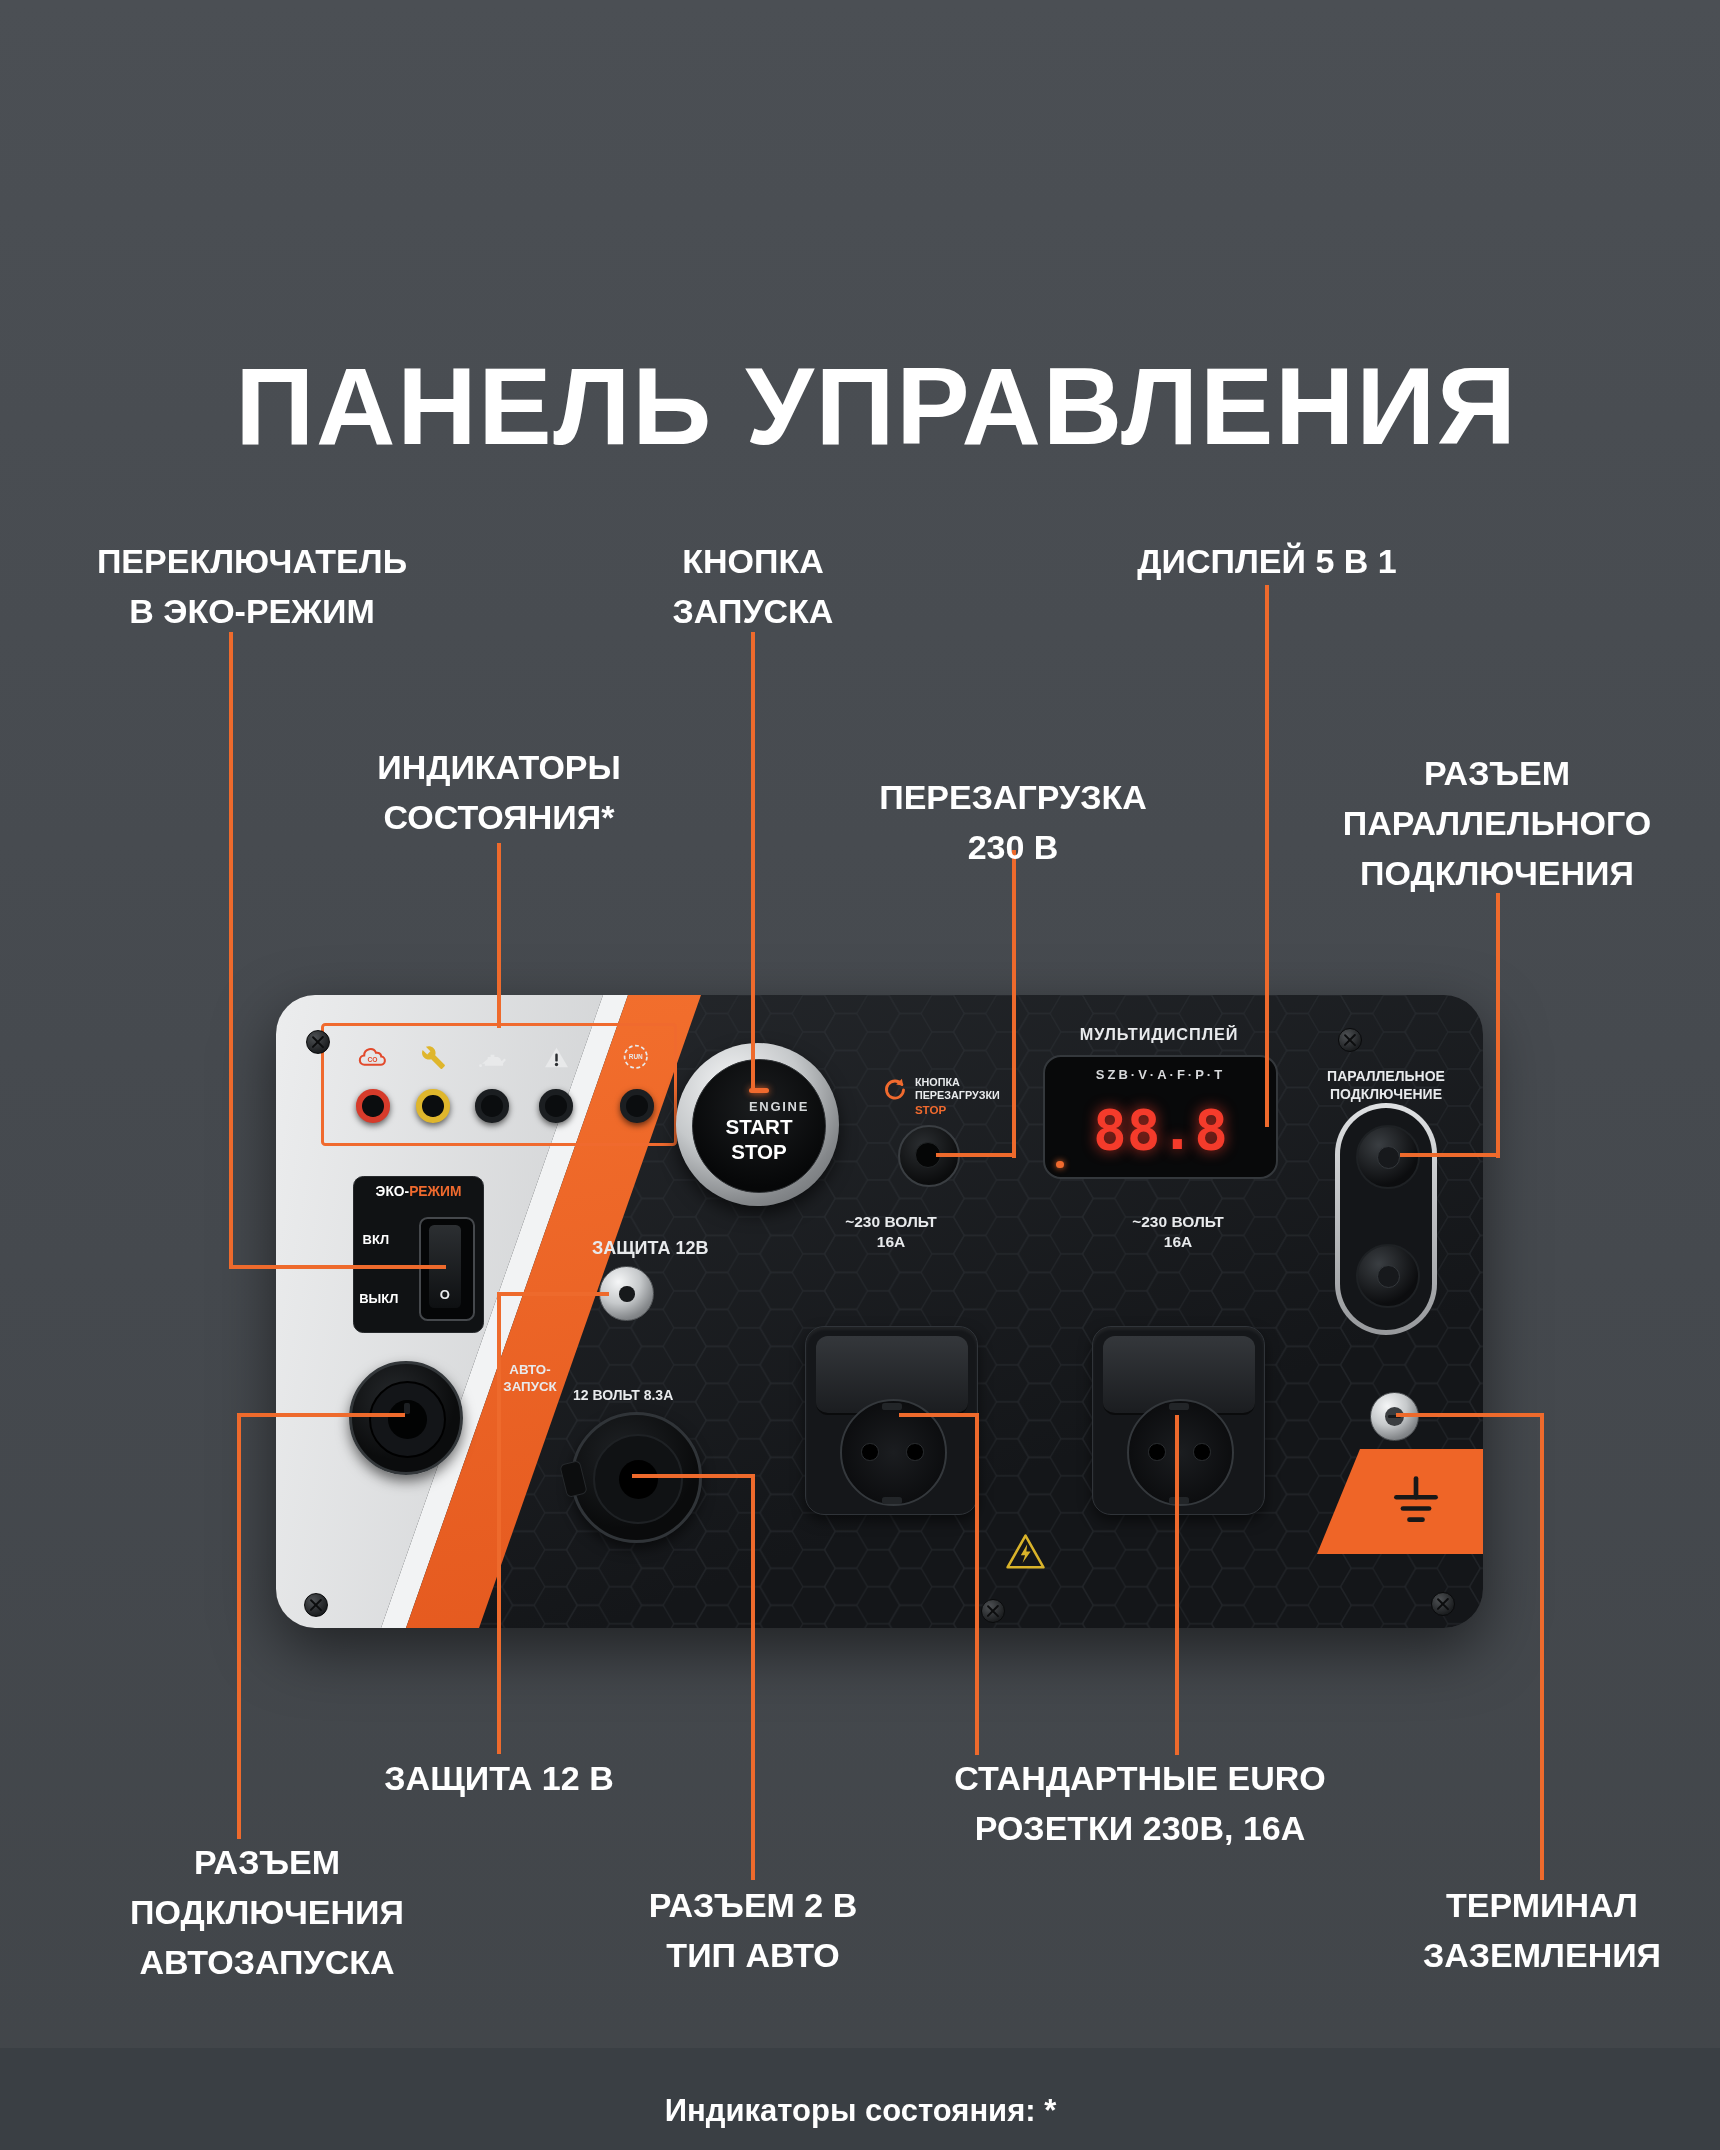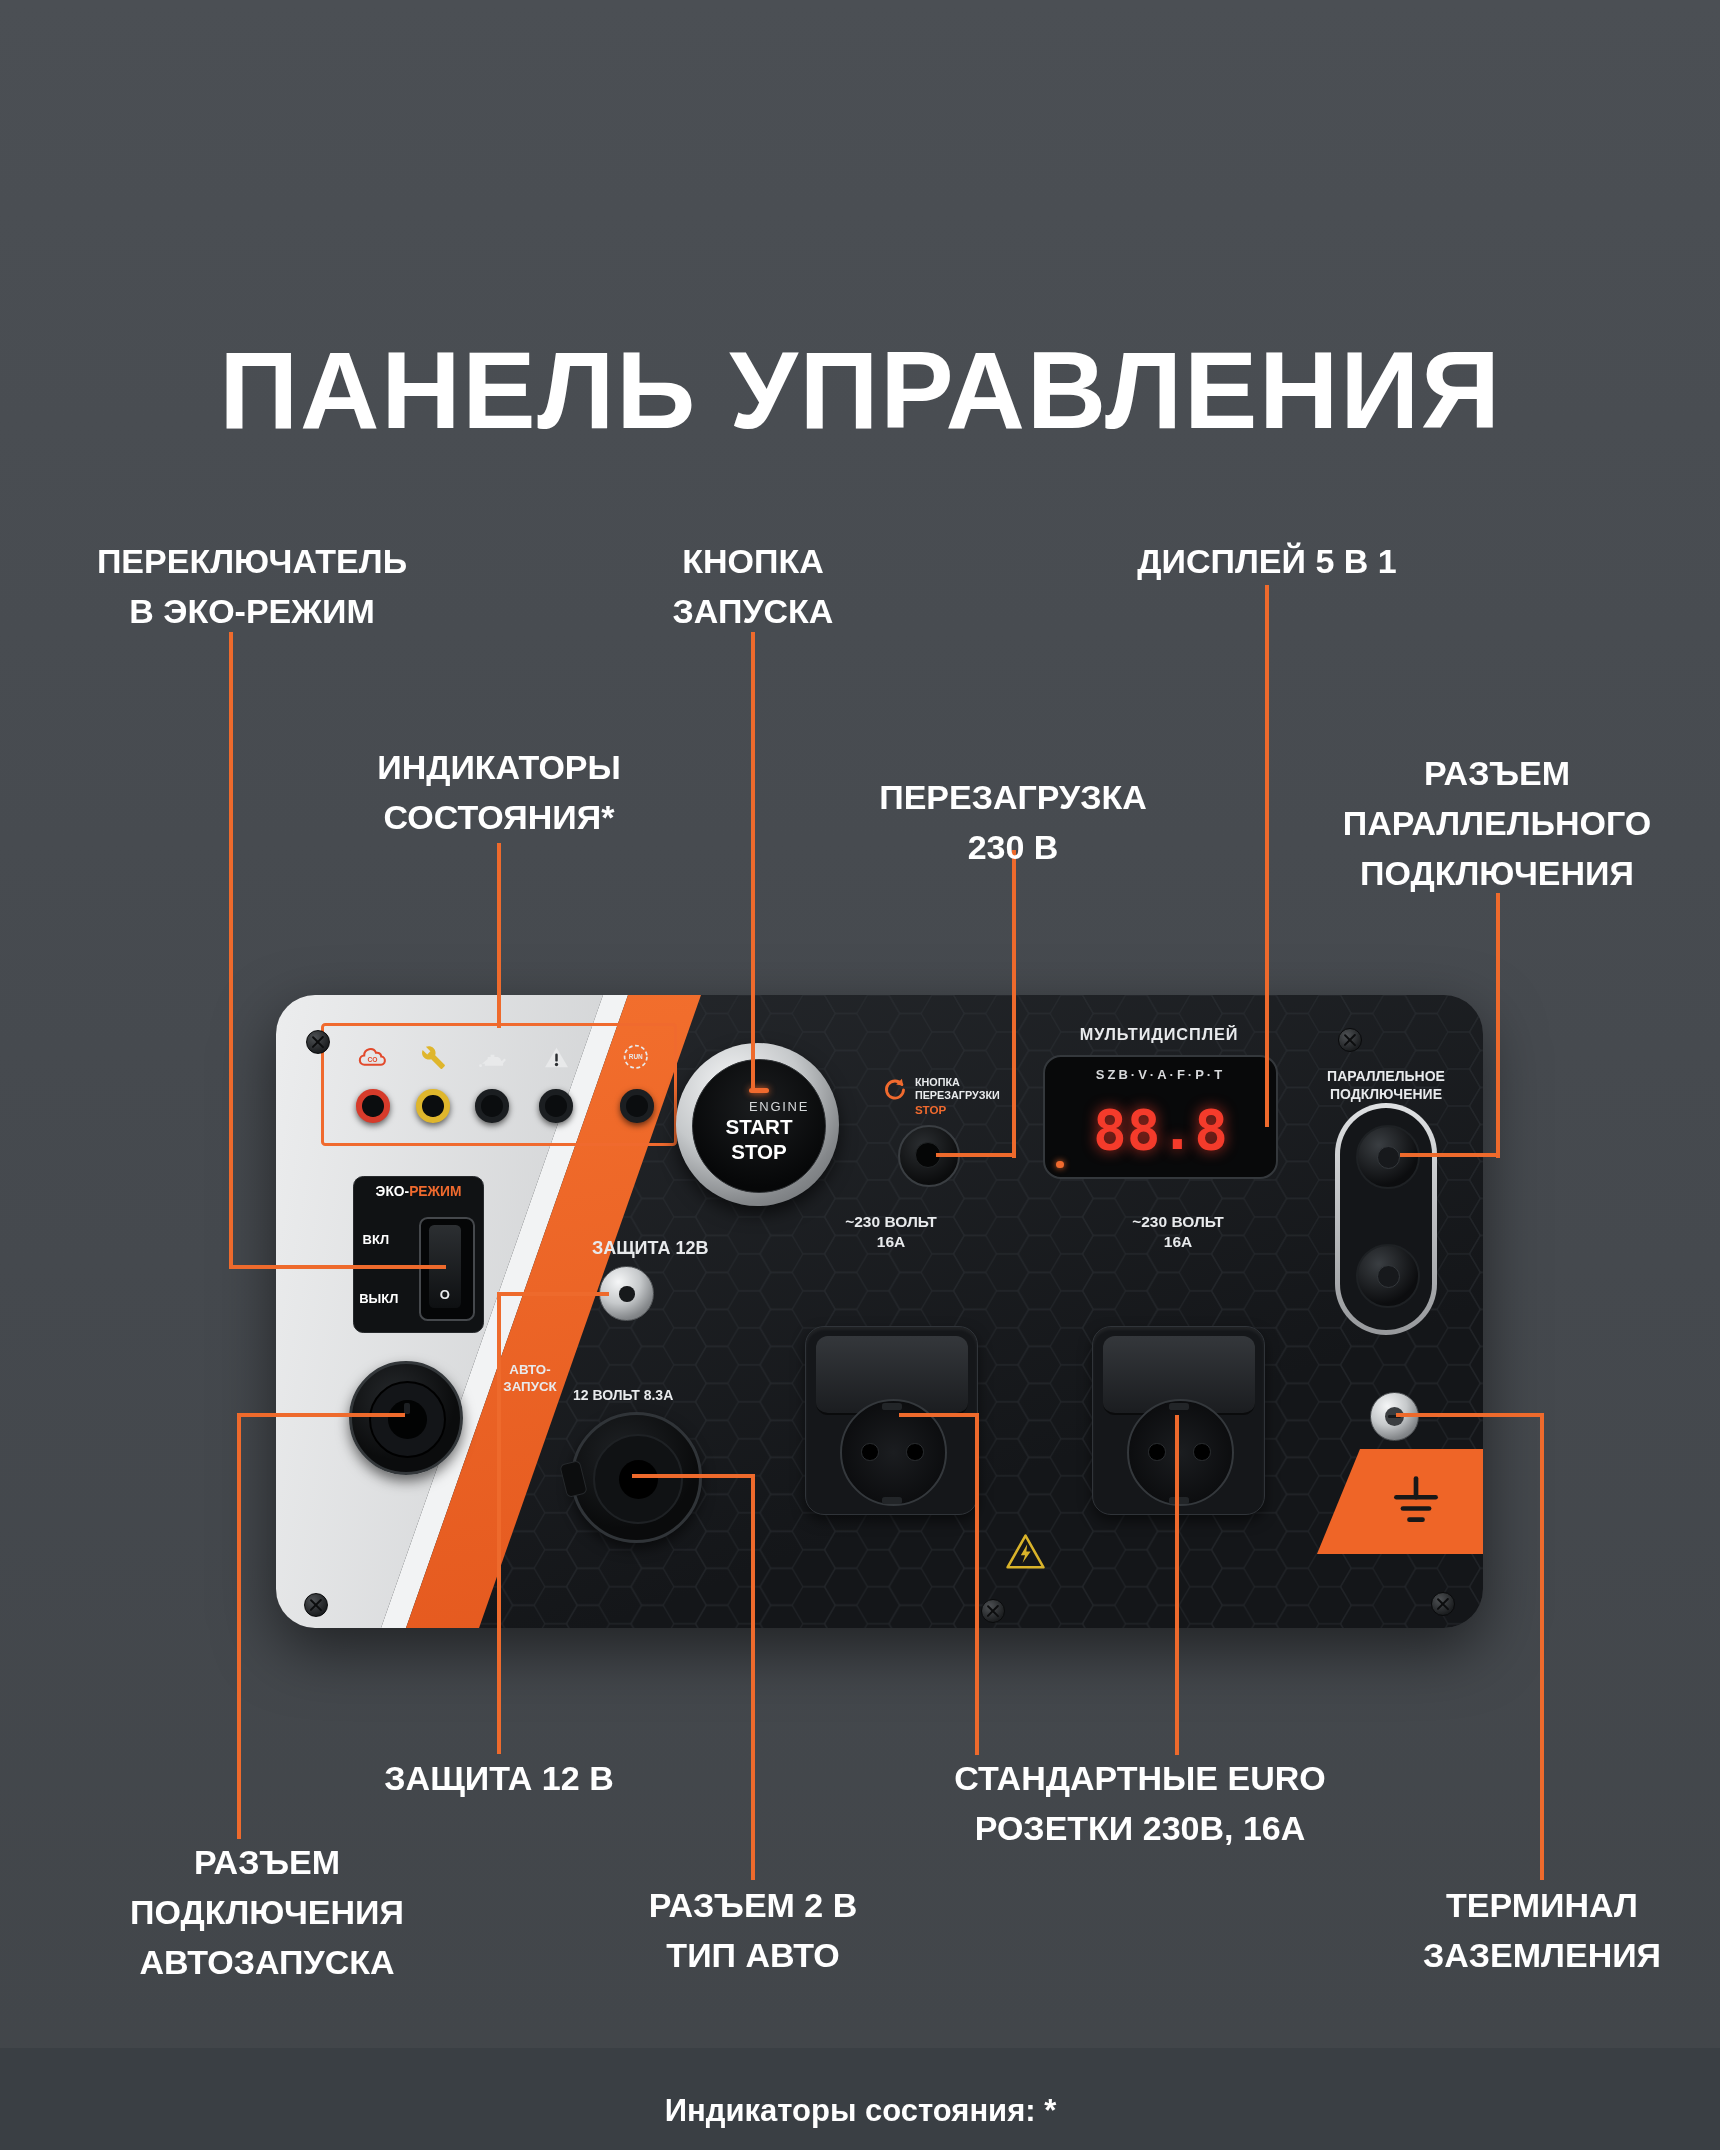--- a/index.html
+++ b/index.html
@@ -5,21 +5,21 @@
   html,body{margin:0;padding:0;}
   body{
     width:1721px;height:2295px;
     background:#45494E;
     font-family:"Liberation Sans","DejaVu Sans",sans-serif;
   }
   #page{position:relative;width:1721px;height:2295px;overflow:hidden;
     background:linear-gradient(180deg,#4B4F54 0%,#45494E 55%,#414549 100%);}
   .abs{position:absolute;}
   .cx{transform:translateX(-50%);}
-  .title{position:absolute;left:50%;transform:translateX(-50%);top:326px;margin:0;
+  .title{position:absolute;left:50%;transform:translateX(-50%);top:326px;margin:16px;
     font-size:110px;font-weight:700;color:#ffffff;letter-spacing:1.7px;white-space:nowrap;}
   .callout{position:absolute;transform:translateX(-50%);color:#ffffff;
     font-size:34px;font-weight:700;line-height:50px;text-align:center;white-space:nowrap;z-index:50;}
   .lead{position:absolute;background:#EE6A2C;z-index:40;}
   .panel{position:absolute;left:276px;top:995px;width:1207px;height:633px;
     background:linear-gradient(160deg,#26292D,#141619 70%);
     border-radius:39px;box-shadow:0 21.5px 60px rgba(0,0,0,.5);overflow:hidden;z-index:10;}
   .band{position:absolute;left:0;top:0;width:1207px;height:633px;}
   .band-gray{clip-path:polygon(0 0,327px 0,105px 633px,0 633px);
     background:linear-gradient(100deg,#ECEDEE 0%,#C4C6C8 45%,#8F9397 100%);}
@@ -191,21 +191,21 @@
       <div class="abs" style="left:65px;top:40px;width:52px;height:100px;background:#050607;border:2.2px solid #45484C;border-radius:8.6px;">
         <div class="abs" style="left:7.7px;top:6px;width:32px;height:83px;background:linear-gradient(180deg,#2C2F32,#0E1012);border-radius:5.2px;">
           <div class="abs" style="left:0;right:0;bottom:6px;text-align:center;color:#E8EAEC;font-size:13px;font-weight:700;">O</div>
         </div>
       </div>
     </div>
 
     <div class="abs chrome" style="left:400px;top:48px;width:163px;height:163px;border-radius:50%;z-index:8;box-shadow:0 7.7px 17px rgba(0,0,0,.6);">
       <div class="abs" style="left:16px;top:16px;width:132px;height:132px;border-radius:50%;background:radial-gradient(circle at 50% 35%,#1B1D1F,#060708 75%);border:1.3px solid #2D3033;display:flex;flex-direction:column;align-items:center;justify-content:center;">
         <div style="width:20px;height:5.2px;border-radius:2.6px;background:#F06A2E;margin-bottom:6px;box-shadow:0 0 7.7px #F06A2E;"></div>
-        <div style="color:#D6D9DB;font-size:13px;letter-spacing:1.7px;font-weight:400;margin-left:40px;">ENGINE</div>
+        <div style="color:#D6D9DB;font-size:13px;letter-spacing:1.7px;font-weight:700;margin-left:40px;">ENGINE</div>
         <div style="color:#FFFFFF;font-size:20.6px;font-weight:700;line-height:25px;">START</div>
         <div style="color:#FFFFFF;font-size:20.6px;font-weight:700;line-height:25px;">STOP</div>
       </div>
     </div>
 
     <div class="abs" style="left:606px;top:81px;display:flex;gap:6.9px;align-items:flex-start;z-index:8;">
       <svg viewBox="0 0 64 64" width="26" height="26">
         <path d="M49 21 A21 21 0 1 0 53 34" fill="none" stroke="#F06A2E" stroke-width="7" stroke-linecap="round"></path>
         <path d="M49 7 L52 24 L35 21 Z" fill="#F06A2E"></path>
       </svg>

